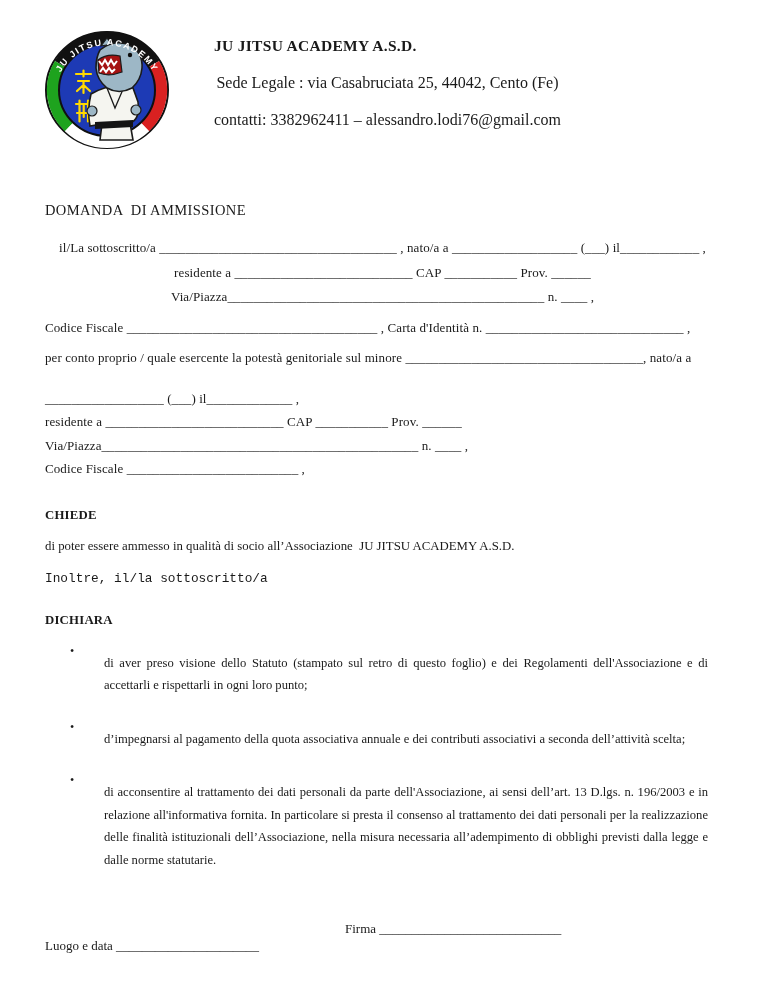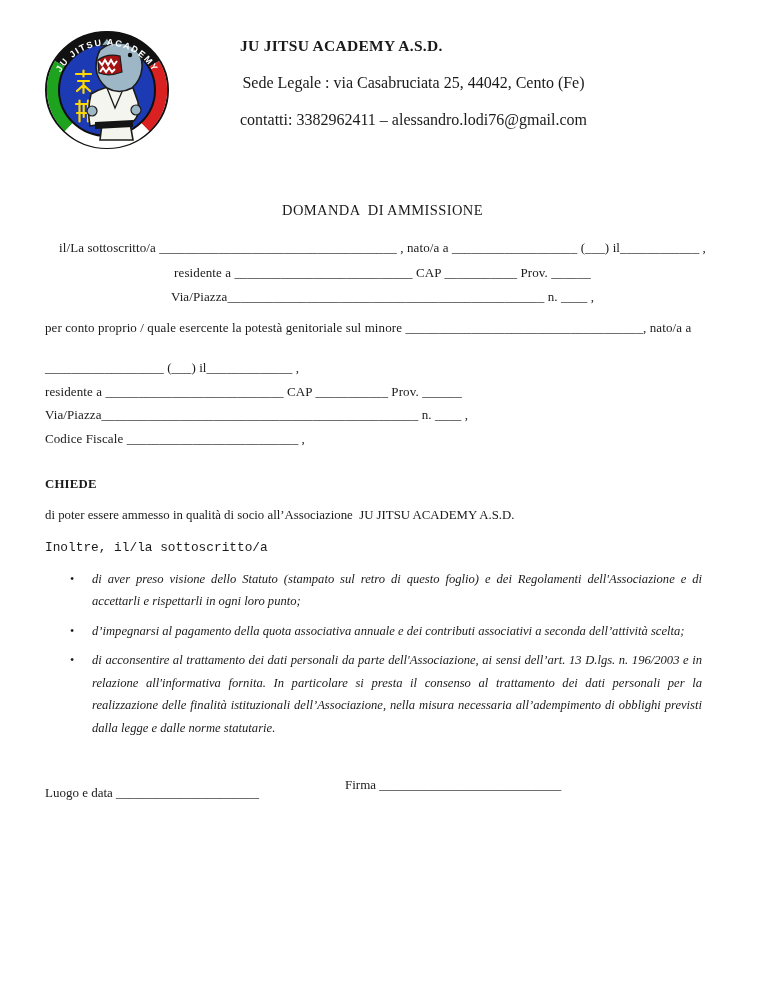--- a/index.html
+++ b/index.html
@@ -10,27 +10,26 @@
     background:#ffffff;
     font-family:"Liberation Serif", serif;
     color:#1a1a1a;
     box-sizing:border-box;
     padding:30px 48px 0 45px;
     overflow:hidden;
   }
   
   .letterhead{display:flex;align-items:flex-start;}
   .logo-wrap{width:124px;height:120px;flex:0 0 124px;}
-  .head-text{margin-left:71px;padding-top:7px;font-family:Liberation Serif, serif;}
+  .head-text{margin-left:45px;padding-top:7px;font-family:Liberation Serif, serif;}
   .org-name{font-size:15.5px;font-weight:bold;letter-spacing:.3px;}
   .head-line{font-size:16px;margin-top:19px;text-align:center;}
   
   .doc-title{
     margin:52px 0 0 0;
-    text-align:center;
     font-size:14.5px;
     font-weight:normal;
     letter-spacing:.4px;
     white-space:pre;
   }
   
   .form-area{margin-top:17px;font-size:13px;}
   .fline{white-space:nowrap;letter-spacing:.1px;}
   .block-a .fline{line-height:24.5px;text-align:center;}
   .block-b{margin-top:4px;}
@@ -39,24 +38,24 @@
   .block-c .fline{line-height:23.5px;}
   
   .sec-heading{font-size:12.8px;font-weight:bold;margin:0;letter-spacing:.2px;}
   .chiede-h{margin-top:27px;}
   .chiede-body{font-size:12.8px;margin-top:16px;white-space:pre-wrap;}
   .chiede-follow{font-size:12.8px;margin-top:17px;font-family:Liberation Mono, monospace;}
   .dichiara-h{margin-top:27px;}
   .bullets{margin-top:12px;}
   .bullet{display:flex;margin-top:7px;}
   .bullet .dot{flex:0 0 22px;padding-left:25px;box-sizing:content-box;font-size:12px;line-height:22.5px;}
-  .bullet p{margin:0;font-size:12.6px;line-height:22.5px;text-align:justify;width:610px;font-style:italic;}
+  .bullet p{margin:12px;font-size:12.6px;line-height:22.5px;text-align:justify;width:610px;}
   
   .sign-row{position:relative;margin-top:38px;font-size:13px;height:20px;}
-  .sign-place{position:absolute;left:0;top:8px;white-space:nowrap;}
+  .sign-place{position:absolute;left:0;top:17px;white-space:nowrap;}
   .sign-firma{position:absolute;left:300px;top:0;white-space:nowrap;}
 </style>
 </head>
 <body>
 
 <div class="page">
 
   <header class="letterhead">
     <div class="logo-wrap">
       <svg viewBox="0 0 124 120" width="124" height="120">
@@ -106,34 +105,36 @@
 
   <h1 class="doc-title">DOMANDA  DI AMMISSIONE</h1>
 
   <div class="form-area">
     <div class="block-a">
       <div class="fline">il/La sottoscritto/a ____________________________________ , nato/a a ___________________ (___) il____________ ,</div>
       <div class="fline">residente a ___________________________ CAP ___________ Prov. ______</div>
       <div class="fline">Via/Piazza________________________________________________ n. ____ ,</div>
     </div>
     <div class="block-b">
+      <div class="fline">Codice Fiscale ______________________________________ , Carta d'Identità n. ______________________________ ,</div>
       <div class="fline">per conto proprio / quale esercente la potestà genitoriale sul minore ____________________________________, nato/a a</div>
     </div>
     <div class="block-c">
       <div class="fline">__________________ (___) il_____________ ,</div>
       <div class="fline">residente a ___________________________ CAP ___________ Prov. ______</div>
       <div class="fline">Via/Piazza________________________________________________ n. ____ ,</div>
       <div class="fline">Codice Fiscale __________________________ ,</div>
     </div>
   </div>
 
   <p class="sec-heading chiede-h">CHIEDE</p>
   <p class="chiede-body">di poter essere ammesso in qualità di socio all’Associazione  JU JITSU ACADEMY A.S.D.</p>
   <p class="chiede-follow">Inoltre, il/la sottoscritto/a</p>
 
+  <p class="sec-heading dichiara-h">DICHIARA</p>
   <div class="bullets">
     <div class="bullet">
       <span class="dot">•</span>
       <p>di aver preso visione dello Statuto (stampato sul retro di questo foglio) e dei Regolamenti dell'Associazione e di accettarli e rispettarli in ogni loro punto;</p>
     </div>
     <div class="bullet">
       <span class="dot">•</span>
       <p>d’impegnarsi al pagamento della quota associativa annuale e dei contributi associativi a seconda dell’attività scelta;</p>
     </div>
     <div class="bullet">

